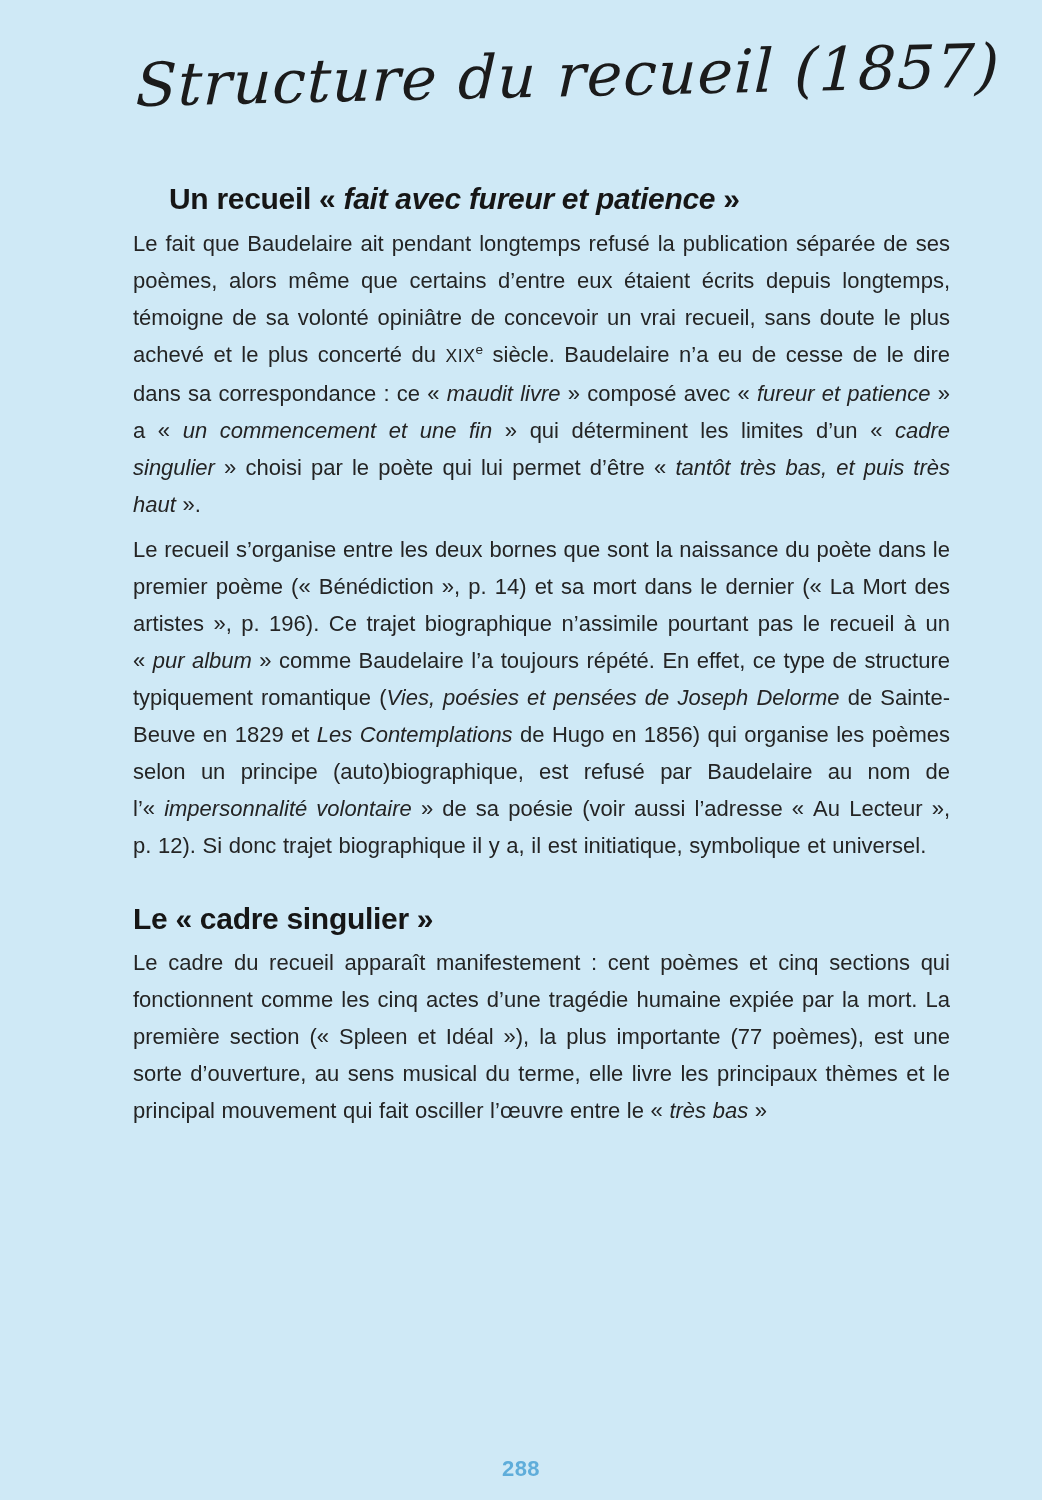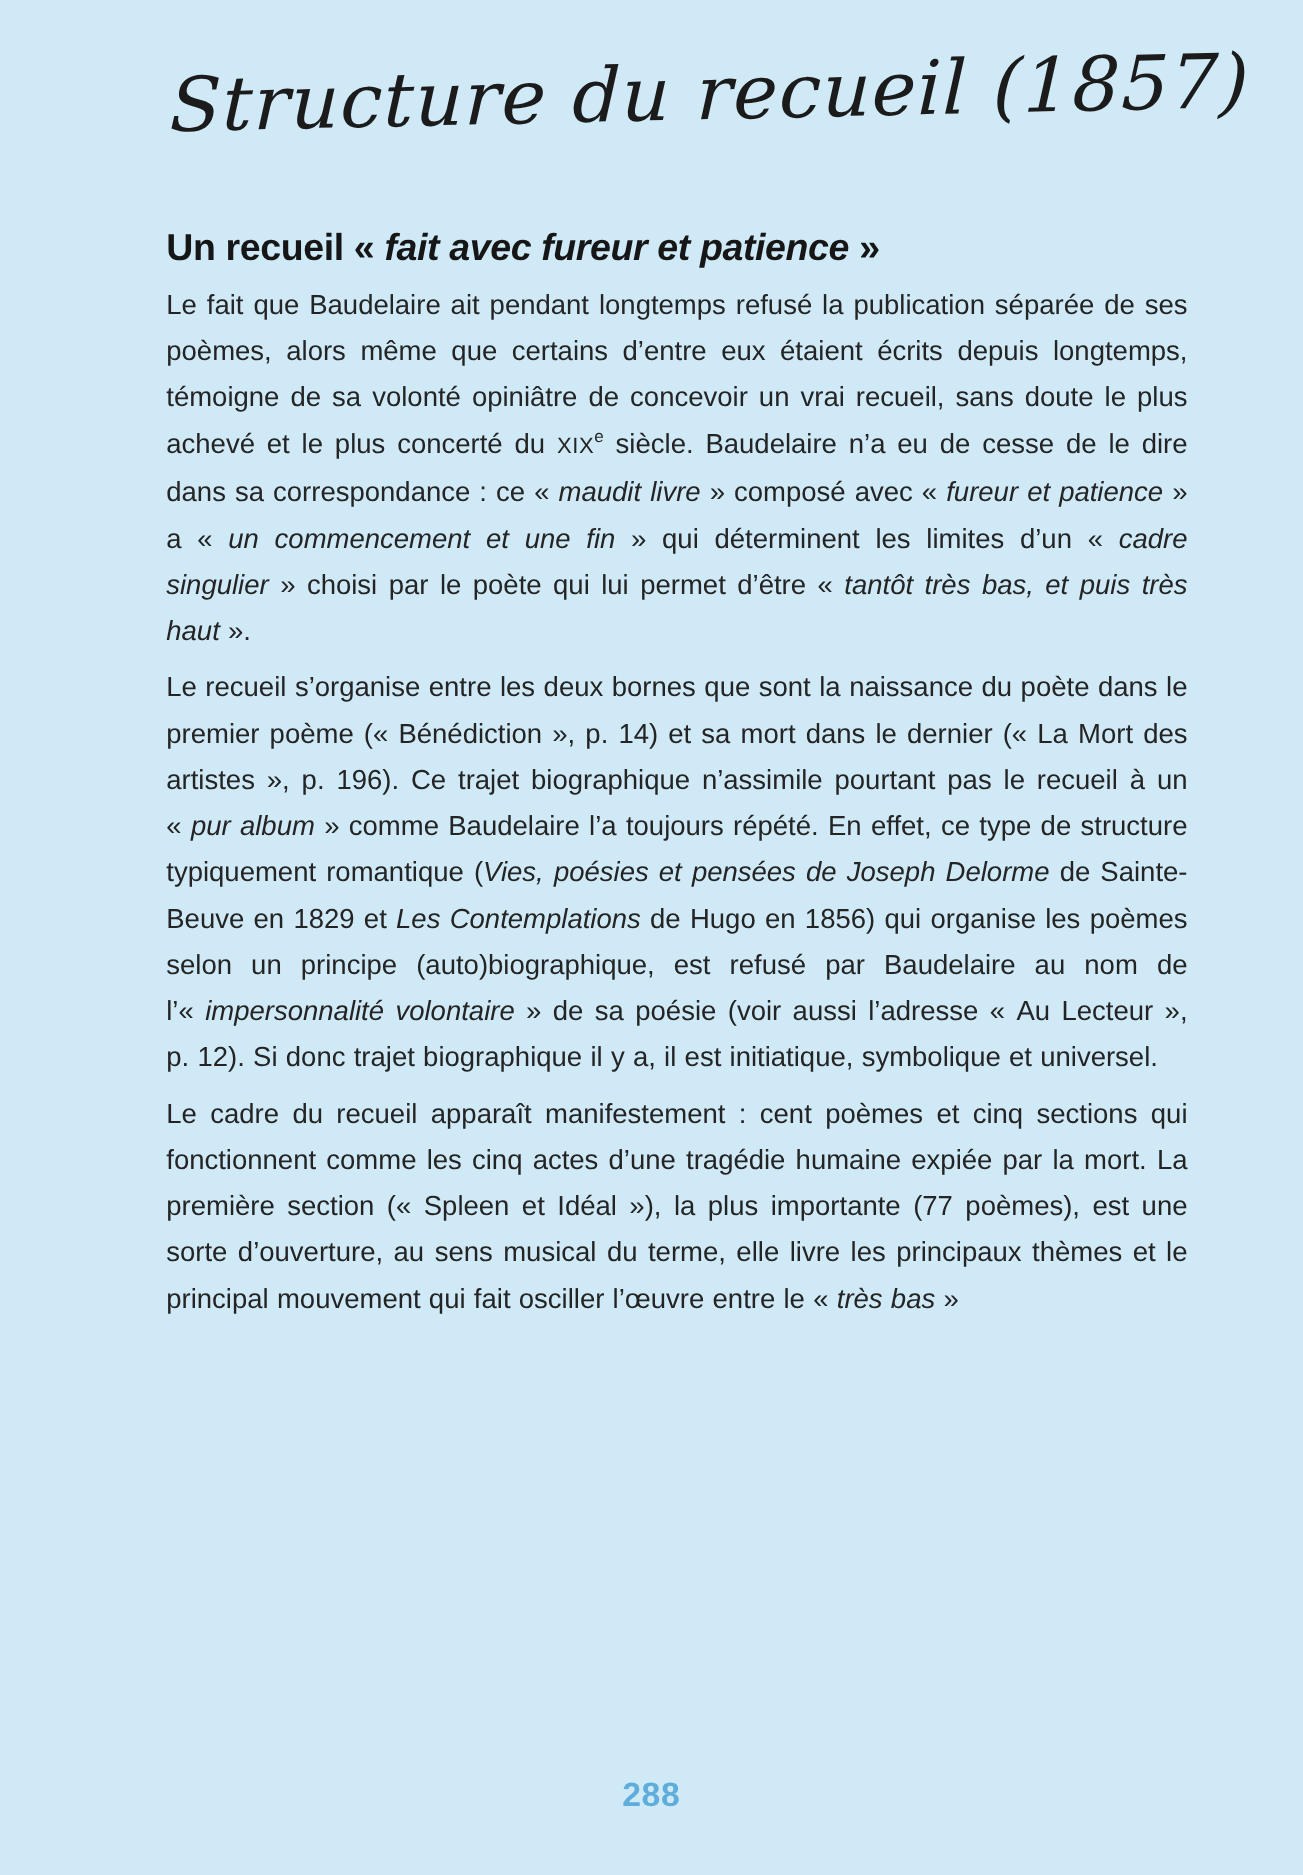--- a/index.html
+++ b/index.html
@@ -34,43 +34,43 @@
   }
   .section-heading {
     font-size: 30px;
     font-weight: bold;
     color: #161616;
     margin: 0;
     padding: 0;
     line-height: 1.15;
     letter-spacing: -0.3px;
   }
-  .section-heading.first { margin-top: 64px; }
+  .section-heading.first { margin-top: 64px; margin-left: 36px; }
   .section-heading.later { margin-top: 38px; }
   .body-paragraph {
     font-size: 22px;
     line-height: 37px;
     text-align: justify;
     margin: 8px 0 0 0;
     hyphens: auto;
     -webkit-hyphens: auto;
     word-spacing: 0.5px;
   }
   .run-i  { font-style: italic; }
   .run-b  { font-weight: bold; }
   .run-bi { font-weight: bold; font-style: italic; }
   .run-sc { font-size: 0.8em; letter-spacing: 0.5px; }
   .run-sup { vertical-align: super; font-size: 0.62em; line-height: 0; }
   .page-footer {
     position: absolute;
     left: 0;
     right: 0;
-    bottom: 48px;
+    bottom: 18px;
     text-align: center;
-    font-size: 27px;
+    font-size: 22px;
     font-weight: bold;
     color: var(--accent, #5fadda);
     letter-spacing: 0.5px;
   }
 </style>
 </head>
 <body>
 
 <div class="page">
 
@@ -79,18 +79,19 @@
   <section>
     <h2 class="section-heading first"><span class="run-b">Un recueil «&nbsp;</span><span class="run-bi">fait avec fureur et patience</span><span class="run-b">&nbsp;»</span></h2>
     <p class="body-paragraph"><span>Le fait que Baudelaire ait pendant longtemps refusé la publication séparée de ses poèmes, alors même que certains d’entre eux étaient écrits depuis longtemps, témoigne de sa volonté opiniâtre de concevoir un vrai recueil, sans doute le plus achevé et le plus concerté du </span><span class="run-sc">XIX</span><span class="run-sup">e</span><span> siècle. Baudelaire n’a eu de cesse de le dire dans sa correspondance&nbsp;: ce «&nbsp;</span><span class="run-i">maudit livre</span><span>&nbsp;» composé avec «&nbsp;</span><span class="run-i">fureur et patience</span><span>&nbsp;» a «&nbsp;</span><span class="run-i">un commencement et une fin</span><span>&nbsp;» qui déterminent les limites d’un «&nbsp;</span><span class="run-i">cadre singulier</span><span>&nbsp;» choisi par le poète qui lui permet d’être «&nbsp;</span><span class="run-i">tantôt très bas, et puis très haut</span><span>&nbsp;».</span></p>
   </section>
 
   <section>
     <p class="body-paragraph"><span>Le recueil s’organise entre les deux bornes que sont la naissance du poète dans le premier poème («&nbsp;Bénédiction&nbsp;», p.&nbsp;14) et sa mort dans le dernier («&nbsp;La Mort des artistes&nbsp;», p.&nbsp;196). Ce trajet biographique n’assimile pourtant pas le recueil à un «&nbsp;</span><span class="run-i">pur album</span><span>&nbsp;» comme Baudelaire l’a toujours répété. En effet, ce type de structure typiquement romantique (</span><span class="run-i">Vies, poésies et pensées de Joseph Delorme</span><span> de Sainte-Beuve en 1829 et </span><span class="run-i">Les Contemplations</span><span> de Hugo en 1856) qui organise les poèmes selon un principe (auto)biographique, est refusé par Baudelaire au nom de l’«&nbsp;</span><span class="run-i">impersonnalité volontaire</span><span>&nbsp;» de sa poésie (voir aussi l’adresse «&nbsp;Au Lecteur&nbsp;», p.&nbsp;12). Si donc trajet biographique il y a, il est initiatique, symbolique et universel.</span></p>
   </section>
 
   <section>
+    <h2 class="section-heading later"><span class="run-b">Le «&nbsp;cadre singulier&nbsp;»</span></h2>
     <p class="body-paragraph"><span>Le cadre du recueil apparaît manifestement&nbsp;: cent poèmes et cinq sections qui fonctionnent comme les cinq actes d’une tragédie humaine expiée par la mort. La première section («&nbsp;Spleen et Idéal&nbsp;»), la plus importante (77 poèmes), est une sorte d’ouverture, au sens musical du terme, elle livre les principaux thèmes et le principal mouvement qui fait osciller l’œuvre entre le «&nbsp;</span><span class="run-i">très bas</span><span>&nbsp;»</span></p>
   </section>
 
   <div class="page-footer">288</div>
 
 </div>
 
 </body></html>

